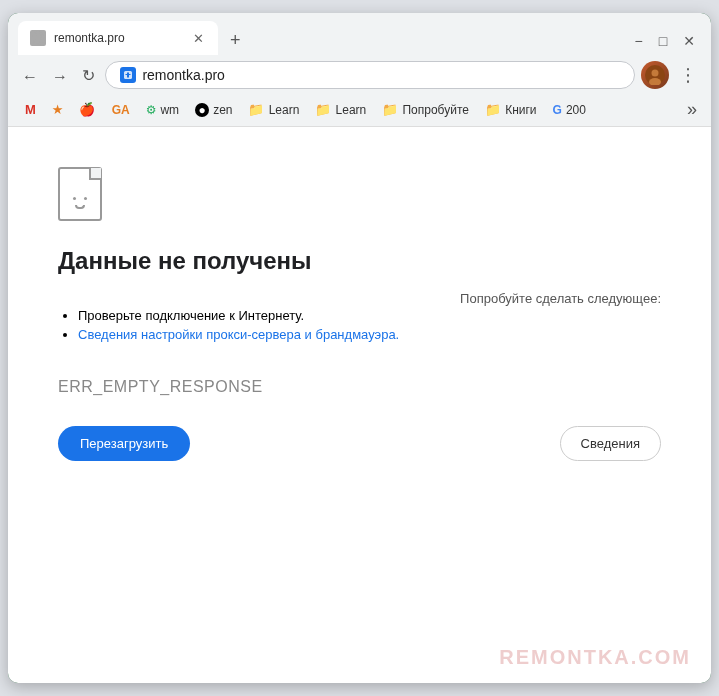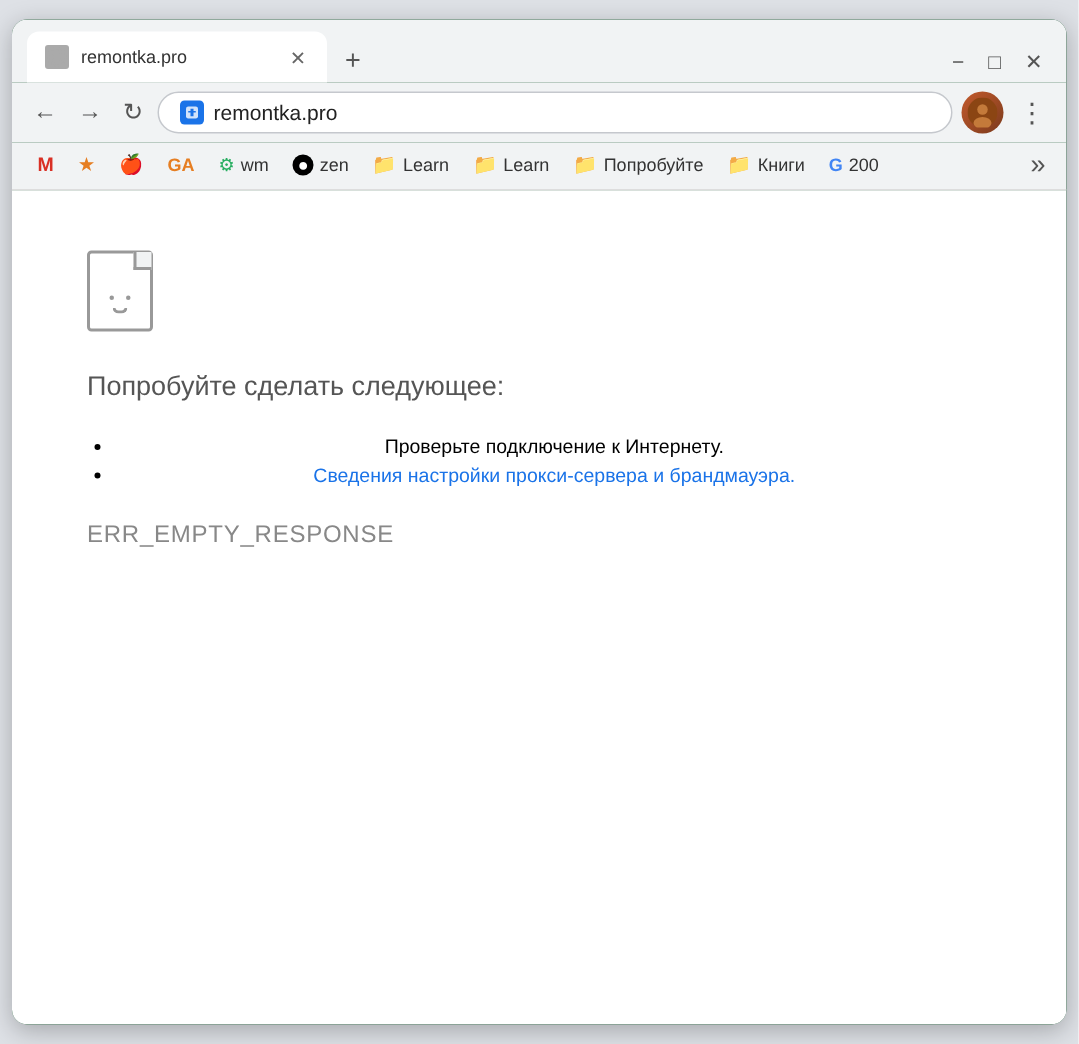--- a/index.html
+++ b/index.html
@@ -207,29 +207,29 @@
       border-radius: 0 0 6px 6px;
     }
     
     .error-title {
       font-size: 24px;
       font-weight: bold;
       color: #202124;
       margin-bottom: 16px;
     }
     .error-subtitle {
-      font-size: 18px;
+      font-size: 13px;
       color: #555;
-      margin-bottom: 22px;
+      margin-bottom: 2px;
+      text-align: right;
     }
     .error-list {
       list-style: disc;
       padding-left: 20px;
-      margin-bottom: 20px;
-      text-align: center;
+      margin-bottom: 32px;
     }
     .error-list li {
       font-size: 13px;
       margin-bottom: 4px;
     }
     .error-list a {
       color: #1a73e8;
       text-decoration: none;
     }
     .error-code {
@@ -383,26 +383,32 @@
             <div class="error-eyes">
               <div class="error-eye"></div>
               <div class="error-eye"></div>
             </div>
             <div class="error-mouth"></div>
           </div>
         </div>
       </div>
     </div>
 
+    <h1 class="error-title">Данные не получены</h1>
     <p class="error-subtitle">Попробуйте сделать следующее:</p>
     <ul class="error-list">
       <li>
         <span>Проверьте подключение к Интернету.</span>
       </li>
       <li>
         <a href="#">Сведения настройки прокси-сервера и брандмауэра.</a>
       </li>
     </ul>
     <div class="error-code">ERR_EMPTY_RESPONSE</div>
 
-
+    <div class="error-actions">
+      <button class="btn-reload">Перезагрузить</button>
+      <button class="btn-details">Сведения</button>
+    </div>
+
+    <div class="watermark">REMONTKA.COM</div>
   </div>
 </div>
 
 </body></html>

